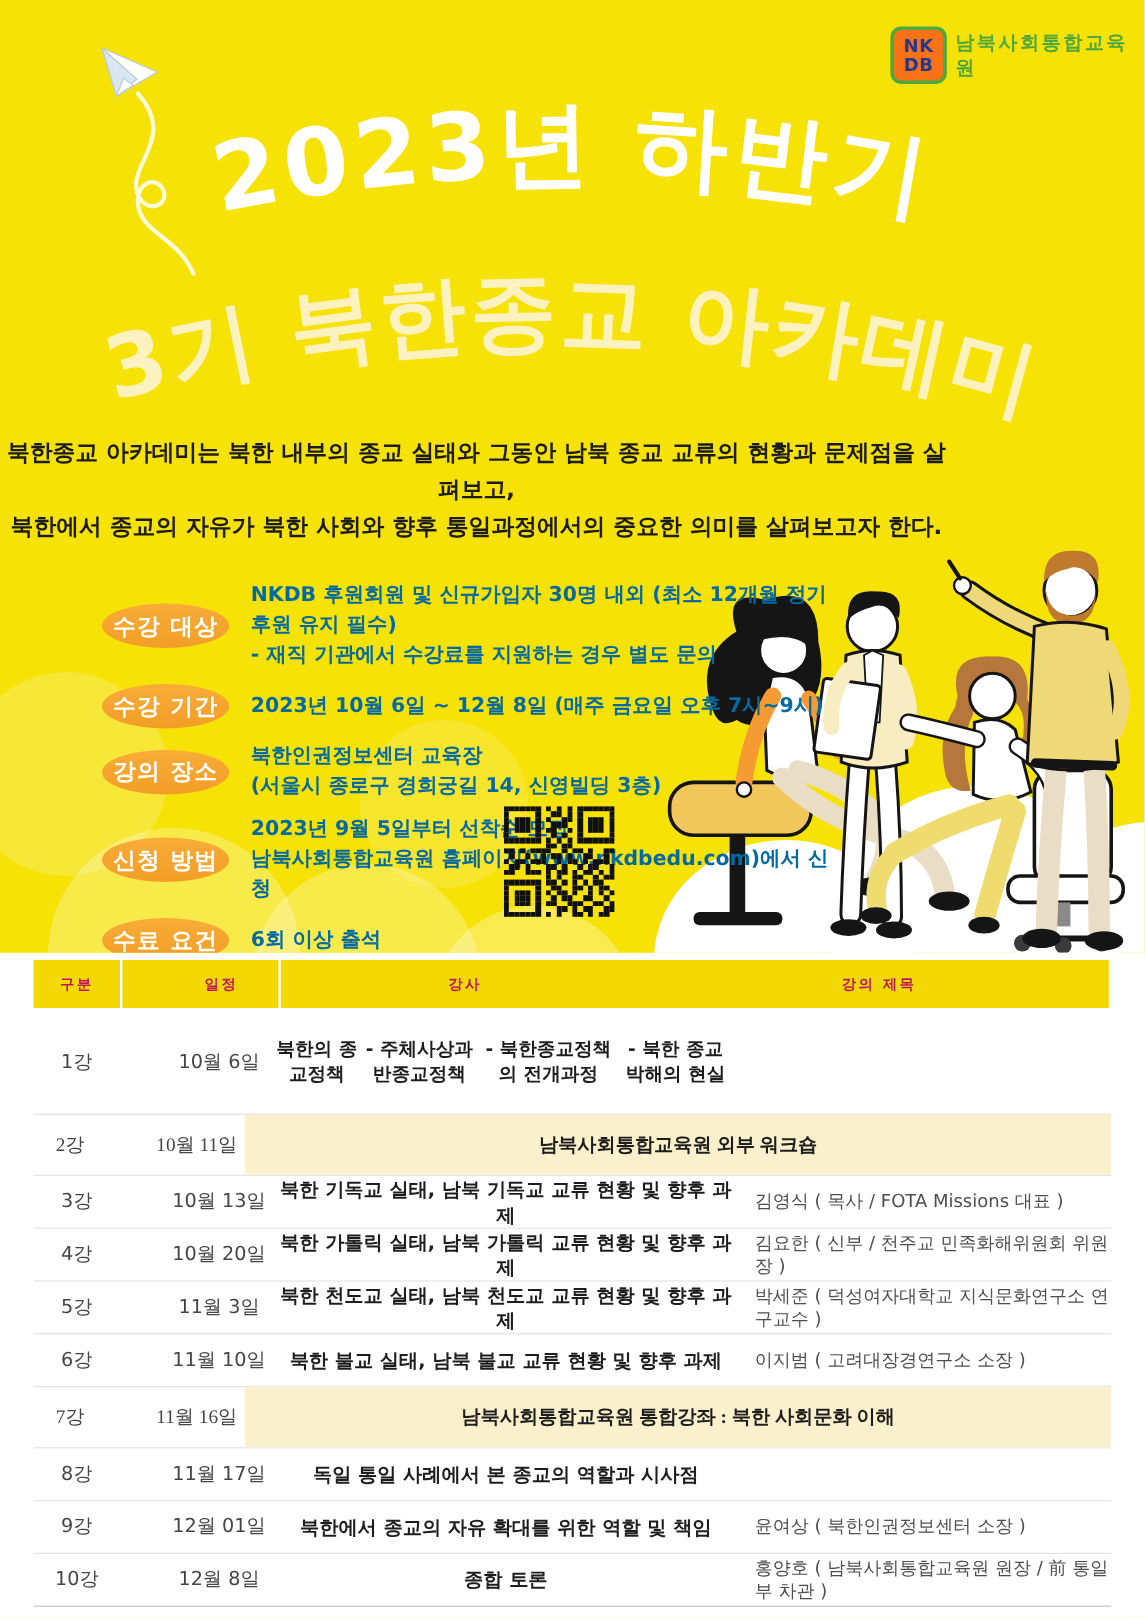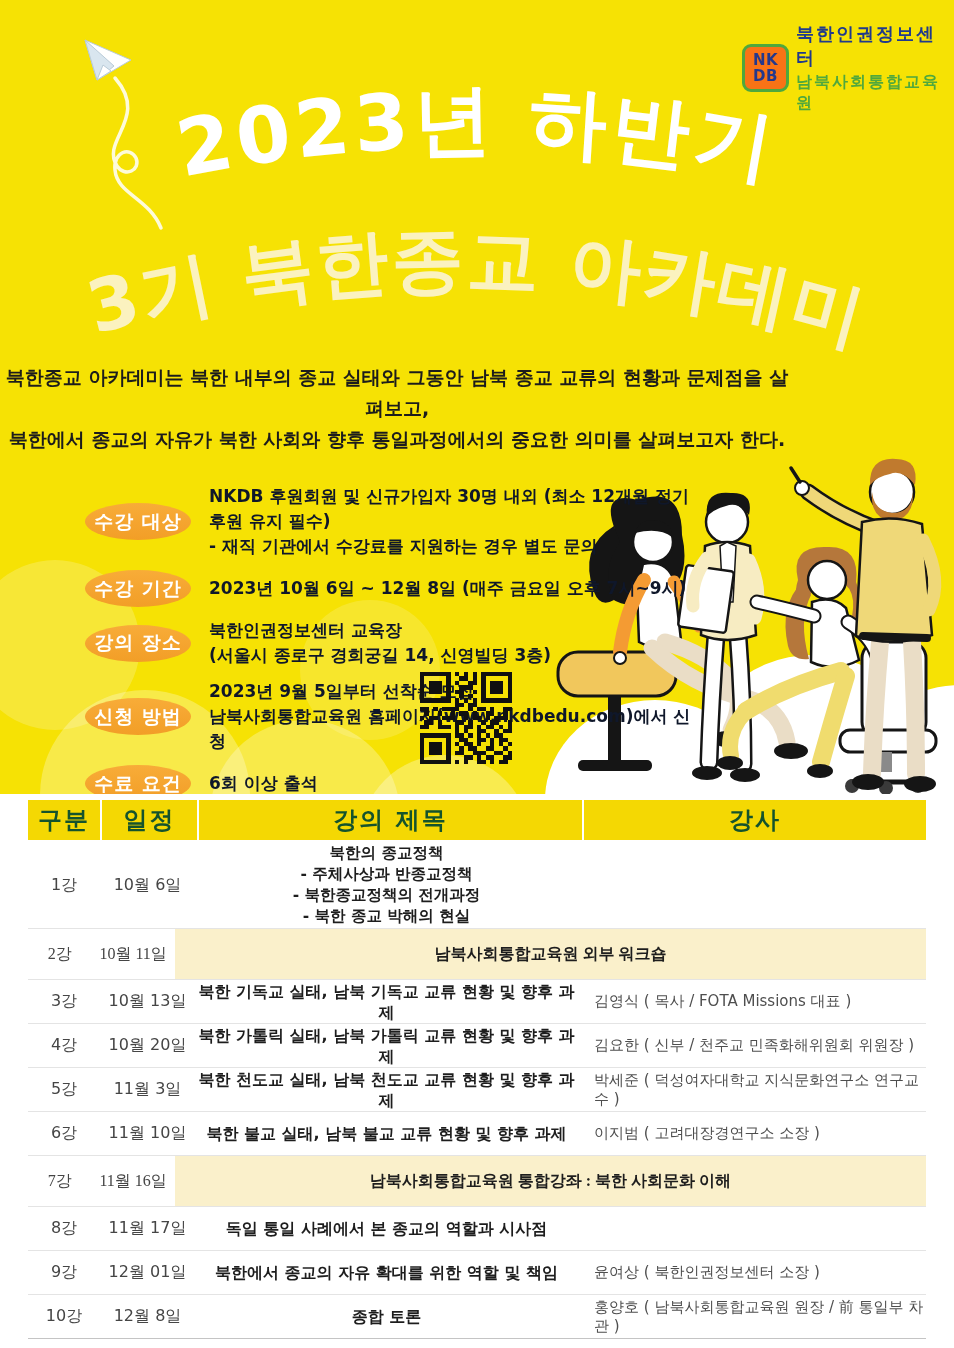--- a/index.html
+++ b/index.html
@@ -27,39 +27,39 @@
   
   .desc{position:absolute;left:0;top:362px;width:794px;text-align:center;z-index:4;
         font-size:19px;font-weight:700;color:#1C1C1C;line-height:31px;}
   
   .info{position:absolute;left:85px;top:484px;width:610px;z-index:4;}
   .info-row{display:flex;align-items:center;margin-bottom:11px;}
   .badge{flex:0 0 106px;height:37px;border-radius:50%;
          background:linear-gradient(180deg,#F8AC38,#F29E27);
          color:#FFF;font-weight:800;font-size:19px;letter-spacing:1px;
          display:flex;align-items:center;justify-content:center;margin-right:18px;}
-  .info-lines{font-size:17px;font-weight:700;color:#0f172a;line-height:25px;}
+  .info-lines{font-size:17px;font-weight:700;color:#0369a1;line-height:25px;}
   .info-lines span{display:block;}
   
   .qr{position:absolute;left:420px;top:672px;width:92px;height:92px;z-index:4;
       display:grid;grid-template-columns:repeat(21,1fr);grid-auto-rows:1fr;}
   .qm{background:transparent;}
   .qm.on{background:#101010;}
   
   .people-svg{position:absolute;left:540px;top:430px;z-index:3;pointer-events:none;}
   
   .sched{position:absolute;left:28px;top:800px;width:898px;z-index:2;}
   .thead{display:flex;height:40px;background:#F4D803;margin-bottom:2px;}
-  .th{display:flex;align-items:center;justify-content:center;color:#14532d;font-weight:800;font-size:24px;letter-spacing:2px;}
+  .th{display:flex;align-items:center;justify-content:center;color:#be185d;font-weight:800;font-size:12px;letter-spacing:2px;}
   .th.sep{border-right:2px solid #FFF;}
-  .w-no{width:72px;}  .w-date{width:95px;}  .w-title{width:383px;}  .w-lect{width:348px;flex:1;}
+  .w-no{width:72px;}  .w-date{width:95px;padding-left:35px;}  .w-title{width:383px;}  .w-lect{width:348px;flex:1;}
   .trow{display:flex;align-items:stretch;border-bottom:1px solid #E4E4E4;min-height:43px;}
   .trow:last-child{border-bottom:1.5px solid #C4C4C4;}
   .c{display:flex;align-items:center;justify-content:center;font-size:16px;color:#454545;}
-  .c-title{font-weight:700;color:#1D1D1D;text-align:center;flex-direction:column;line-height:21px;}
+  .c-title{font-weight:700;color:#1D1D1D;text-align:center;flex-direction:row;line-height:21px;}
   .c-lect{justify-content:flex-start;padding-left:16px;font-size:15px;color:#4E4E4E;box-sizing:border-box;}
   .row-first{height:86px;}
   .row-first .c-title{font-size:15.5px;}
   .row-hl{height:50px;font-family:Liberation Serif, serif;}
   .c-merged{width:854px;background:#FAF0CB;display:flex;align-items:center;justify-content:center;
             font-weight:700;font-size:16px;color:#1D1D1D;}
 </style>
 </head>
 <body>
 
@@ -76,21 +76,20 @@
     <div class="cloud white" style="left:545px;top:700px;width:220px;height:200px;"></div>
     <div class="cloud white" style="left:690px;top:655px;width:245px;height:245px;"></div>
     <div class="cloud white" style="left:845px;top:685px;width:230px;height:230px;"></div>
 
     <div class="logo">
       <div class="logo-box">
         <span>NK</span>
         <span>DB</span>
       </div>
       <div class="logo-text">
-        <div class="logo-l1">북한인권정보센터</div>
         <div class="logo-l2">남북사회통합교육원</div>
       </div>
     </div>
 
     <svg class="plane-svg" width="220" height="235" viewBox="0 0 220 235">
       <path d="M60 60 C95 100 45 122 62 148 C70 160 86 152 81 140 C75 128 58 134 60 152 C62 176 94 180 106 210" fill="none" stroke="#FFFFFF" stroke-width="3.5" stroke-linecap="round" opacity="0.85"></path>
       <polygon points="30,22 76,42 42,62" fill="#FFFFFF" stroke="#B9CBD8" stroke-width="1"></polygon>
       <polygon points="30,22 59,48 42,62" fill="#D9E6EF" stroke="#B9CBD8" stroke-width="1"></polygon>
       <polygon points="42,62 48,47 56,53" fill="#FFFFFF" stroke="#B9CBD8" stroke-width="1"></polygon>
     </svg>
@@ -663,22 +662,22 @@
       <rect x="319" y="203" width="72" height="8" rx="4" fill="#151515" transform="rotate(2 355 207)"></rect>
       <ellipse cx="328" cy="352" rx="16" ry="8" fill="#151515"></ellipse>
       <ellipse cx="380" cy="354" rx="16" ry="8" fill="#151515"></ellipse>
     </svg>
   </div>
 
   <div class="sched">
     <div class="thead">
       <div class="th w-no sep">구분</div>
       <div class="th w-date sep">일정</div>
+      <div class="th w-lect">강사</div>
       <div class="th w-title sep">강의 제목</div>
-      <div class="th w-lect">강사</div>
     </div>
 
     <div class="trow row-first">
       <div class="c w-no">1강</div>
       <div class="c w-date">10월 6일</div>
       <div class="c c-title w-title">
         <span>북한의 종교정책</span>
         <span>- 주체사상과 반종교정책</span>
         <span>- 북한종교정책의 전개과정</span>
         <span>- 북한 종교 박해의 현실</span>

